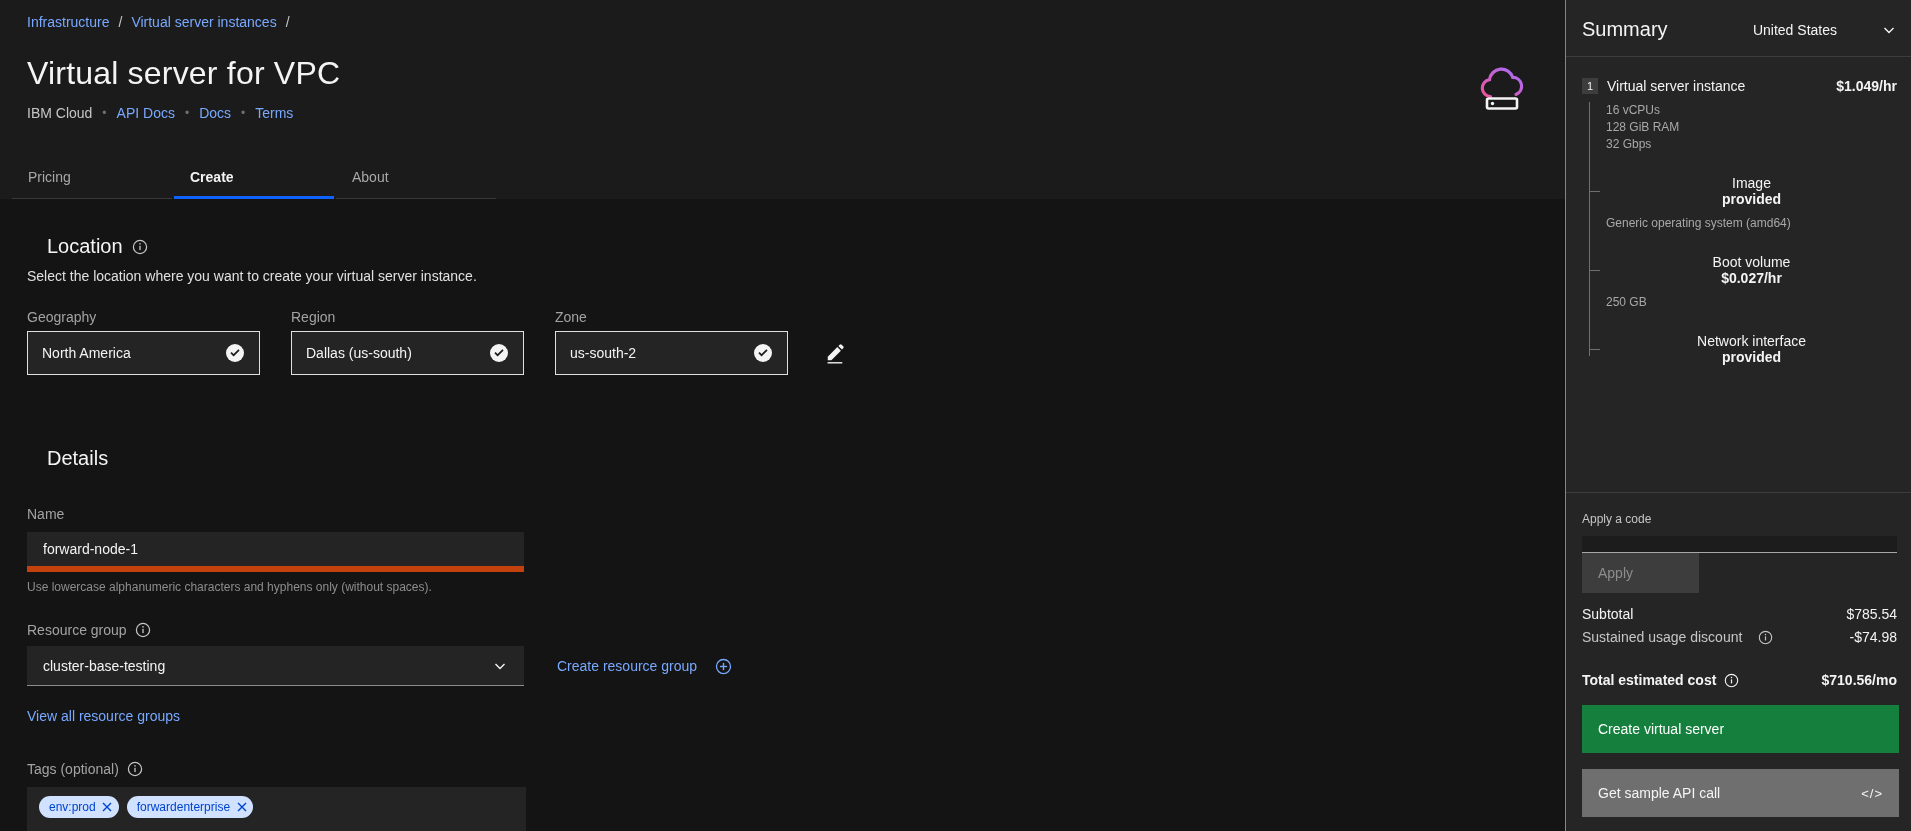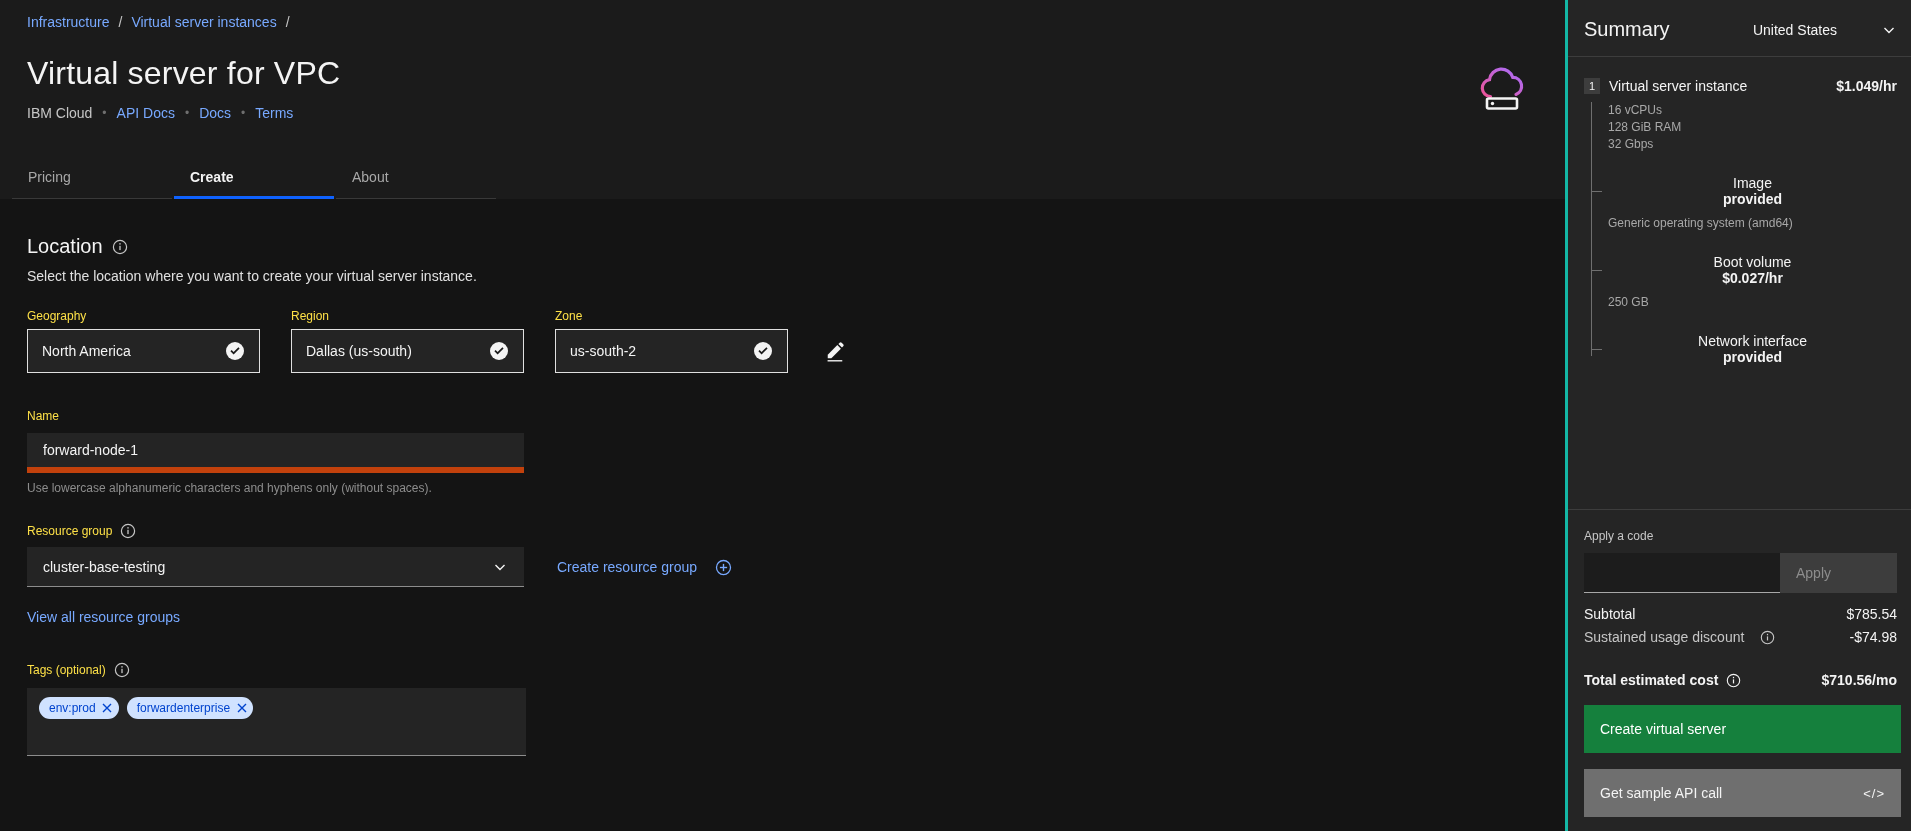--- a/index.html
+++ b/index.html
@@ -18,23 +18,23 @@
   .meta { margin-top:13px; font-size:14px; display:flex; gap:10px; align-items:center; }
   .meta .brand { color:#c6c6c6; }
   .meta .dot { color:#6f6f6f; font-size:12px; }
   .meta a { color:#78a9ff; text-decoration:none; cursor:pointer; }
   .vpc-icon { position:absolute; top:64px; right:37px; width:52px; height:50px; }
   .tabs { position:absolute; left:12px; bottom:0; display:flex; }
   .tab { width:160px; height:40px; font-size:14px; color:#a8a8a8; padding:10px 0 0 16px;
          border-bottom:1px solid #393939; margin-right:2px; cursor:pointer; }
   .tab.active { color:#f4f4f4; font-weight:700; border-bottom:3px solid #0f62fe; }
   .content { background:#141414; flex:1; padding:36px 0 0 27px; position:relative; }
-  .sec-head { display:flex; align-items:center; gap:9px; font-size:20px; font-weight:400; color:#f4f4f4; }
+  .sec-head { display:flex; align-items:center; gap:9px; font-size:20px; font-weight:400; color:#f4f4f4;margin-left:20px; }
   .sec-desc { margin-top:10px; font-size:14px; color:#e0e0e0; }
-  .field-label { font-size:12px; color:#fde047; display:flex; align-items:center; gap:8px; }
+  .field-label { font-size:14px; color:#a3a3a3; display:flex; align-items:center; gap:8px; }
   .loc-labels { margin-top:25px; display:flex; }
   .loc-labels .field-label { width:233px; margin-right:31px; }
   .tiles { margin-top:6px; display:flex; align-items:center; }
   .tile { width:233px; height:44px; margin-right:31px; background:#242424; border:1px solid #e0e0e0;
           display:flex; align-items:center; justify-content:space-between; padding:0 14px 0 14px;
           font-size:14px; color:#f4f4f4; cursor:pointer; }
   .edit-zone { margin-left:5px; cursor:pointer; display:inline-flex; flex-direction:column; align-items:center; }
   .details-head { margin-top:72px; }
   .lbl-name { margin-top:36px; }
   .text-input { margin-top:10px; width:497px; height:40px; background:#242424; border:none;
@@ -51,42 +51,42 @@
   .view-all { margin-top:22px; display:inline-flex; }
   .lbl-tags { margin-top:36px; }
   .tags-box { margin-top:10px; width:499px; height:68px; background:#242424;
               border-bottom:1px solid #8d8d8d; padding:9px 12px; display:flex; align-items:flex-start;
               gap:8px; cursor:text; }
   .tag { background:#d0e2ff; color:#0043ce; font-size:12px; height:22px; border-radius:11px;
          display:inline-flex; align-items:center; padding:0 3px 0 10px; gap:3px; }
   .tag .x { width:17px; height:17px; border-radius:50%; display:inline-flex; align-items:center;
             justify-content:center; cursor:pointer; }
   
-  .sidebar { width:346px; height:831px; background:#252525; border-left:3px solid #14b8a6;
+  .sidebar { width:346px; height:831px; background:#252525; border-left:1px solid #14b8a6;
              display:flex; flex-direction:column; padding:0 14px 14px 16px; }
   .sb-head { padding-top:18px; display:flex; align-items:center; justify-content:space-between; }
   .sb-title { font-size:20px; font-weight:400; color:#f4f4f4; }
   .region-sel { display:flex; align-items:center; gap:44px; cursor:pointer; font-size:14px; color:#f4f4f4; }
   .sb-divider { height:1px; background:#3d3d3d; margin:15px -14px 0 -16px; }
   .sb-items { margin-top:21px; }
   .item-row { display:flex; align-items:center; }
   .qty-badge { width:16px; height:16px; background:#3d3d3d; color:#f4f4f4; font-size:11px;
                display:inline-flex; align-items:center; justify-content:center; margin-right:9px; flex:none; }
   .item-label { flex:1; font-size:14px; color:#f4f4f4; }
   .item-price { font-size:14px; font-weight:700; color:#f4f4f4; }
   .tree { margin-left:7px; padding-left:17px; position:relative; margin-top:8px; }
   .tree::before { content:""; position:absolute; left:0; top:0; bottom:9px; width:1px; background:#6f6f6f; }
   .spec { font-size:12px; color:#a8a8a8; line-height:17px; }
   .tree-item { position:relative; display:flex; align-items:center; margin-top:22px;flex-direction:column; }
   .tree-item::before { content:""; position:absolute; left:-17px; top:50%; width:11px; height:1px; background:#6f6f6f; }
   .tree-item .item-label { font-size:14px; }
   .sub-spec { margin-top:8px; }
   .sb-divider2 { margin-top:auto; }
   .promo-label { margin-top:19px; font-size:12px; color:#c6c6c6; }
-  .promo-row { margin-top:10px; display:flex; }
+  .promo-row { margin-top:10px; display:flex;flex-direction:column; }
   .promo-input { flex:1; height:40px; background:#1c1c1c; border:none; border-bottom:1px solid #a8a8a8;
                  color:#f4f4f4; font-size:14px; padding:0 12px; font-family:inherit; outline:none; min-width:0; }
   .apply-btn { width:117px; height:40px; background:#3d3d3d; border:none; color:#8d8d8d; font-size:14px;
                text-align:left; padding-left:16px; font-family:inherit; cursor:pointer; }
   .tot-row { display:flex; align-items:center; justify-content:space-between; font-size:14px; }
   .tot-row.first { margin-top:13px; }
   .tot-row.disc { margin-top:7px; }
   .tot-row .muted { color:#c6c6c6; display:inline-flex; align-items:center; gap:16px; }
   .tot-row.total { margin-top:27px; font-weight:700; }
   .tot-row.total .tlabel { display:inline-flex; align-items:center; gap:8px; }
@@ -178,20 +178,23 @@
       </div>
       <span class="edit-zone">
         <svg width="21" height="21" viewBox="0 0 20 20">
           <path d="M14.9 1.7 a1.3 1.3 0 0 1 1.9 0 l1.5 1.5 a1.3 1.3 0 0 1 0 1.9 l-1.2 1.2 -3.4-3.4 Z" fill="#f4f4f4"></path>
           <path d="M12.7 3.9 l3.4 3.4 L7 16.4 H3.6 V13 Z" fill="#f4f4f4"></path>
           <rect x="3.4" y="18.2" width="14" height="1.3" fill="#f4f4f4"></rect>
         </svg>
       </span>
     </div>
 
+    <div class="sec-head details-head">
+      <span>Details</span>
+    </div>
 
     <div class="field-label lbl-name">Name</div>
     <input class="text-input" type="text" value="forward-node-1" style="">
     <div class="helper">Use lowercase alphanumeric characters and hyphens only (without spaces).</div>
 
     <div class="field-label lbl-rg">
       <span>Resource group</span>
       <svg width="16" height="16" viewBox="0 0 16 16">
         <circle cx="8" cy="8" r="6.6" fill="none" stroke="#c6c6c6" stroke-width="1.2"></circle>
         <rect x="7.35" y="6.8" width="1.3" height="4.3" fill="#c6c6c6"></rect>

